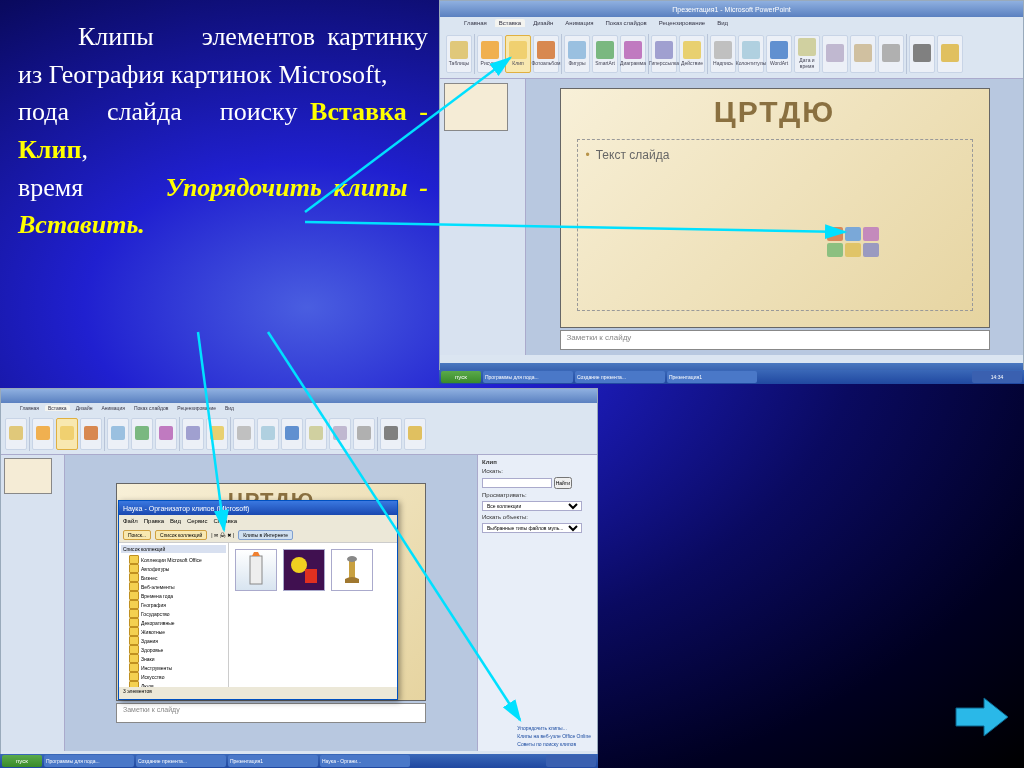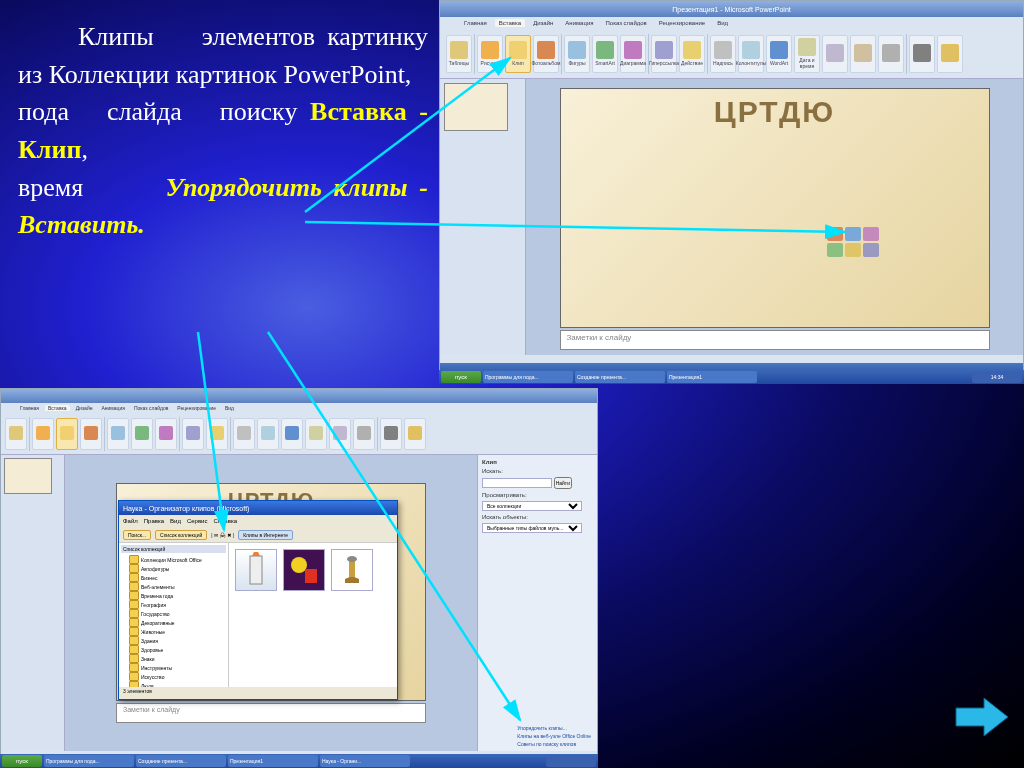--- a/index.html
+++ b/index.html
@@ -91,21 +91,21 @@
   
   .next-arrow { position: absolute; right: 14px; bottom: 30px; width: 56px; height: 42px; }
 </style>
 </head>
 <body>
 
 <div class="slide-bg"></div>
 
 <div class="text-block">
   <span class="indent"></span><span>Клипы</span>&nbsp;&nbsp;&nbsp;&nbsp;<span>элементов</span>
-  <span>картинку из Коллекции картинок PowerPoint,</span><br>
+  <span>картинку из География картинок Microsoft,</span><br>
   <span>пода</span>&nbsp;&nbsp;&nbsp;<span>слайда</span>&nbsp;&nbsp;&nbsp;<span>поиску</span>
   <span class="yellow">Вставка - Клип</span><span>,</span><br>
   <span>время</span>&nbsp;&nbsp;&nbsp;&nbsp;&nbsp;&nbsp;&nbsp;<span class="yellow-i">Упорядочить клипы - Вставить.</span>
 </div>
 
 <div class="shot1">
   <div class="titlebar">
       <span>Презентация1 - Microsoft PowerPoint</span>
     </div>
   <div class="ribbon-tabs">
@@ -191,20 +191,21 @@
         <div class="ico" style="background:#e0c060"></div>
       </div>
   </div>
   <div class="workspace">
     <div class="thumbnails">
       <div class="th"></div>
     </div>
     <div class="canvasarea">
       <div class="slide">
         <div class="slidetitle">ЦРТДЮ</div>
+        <div class="box"><span>Текст слайда</span></div>
         <div class="iconcluster">
           <div style="background:#d8885a"></div>
             <div style="background:#7aa8d8"></div>
             <div style="background:#c48abc"></div>
           <div style="background:#8cc080"></div>
             <div style="background:#e0c468"></div>
             <div style="background:#9a9ac0"></div>
         </div>
       </div>
       <div class="notes">Заметки к слайду</div>

